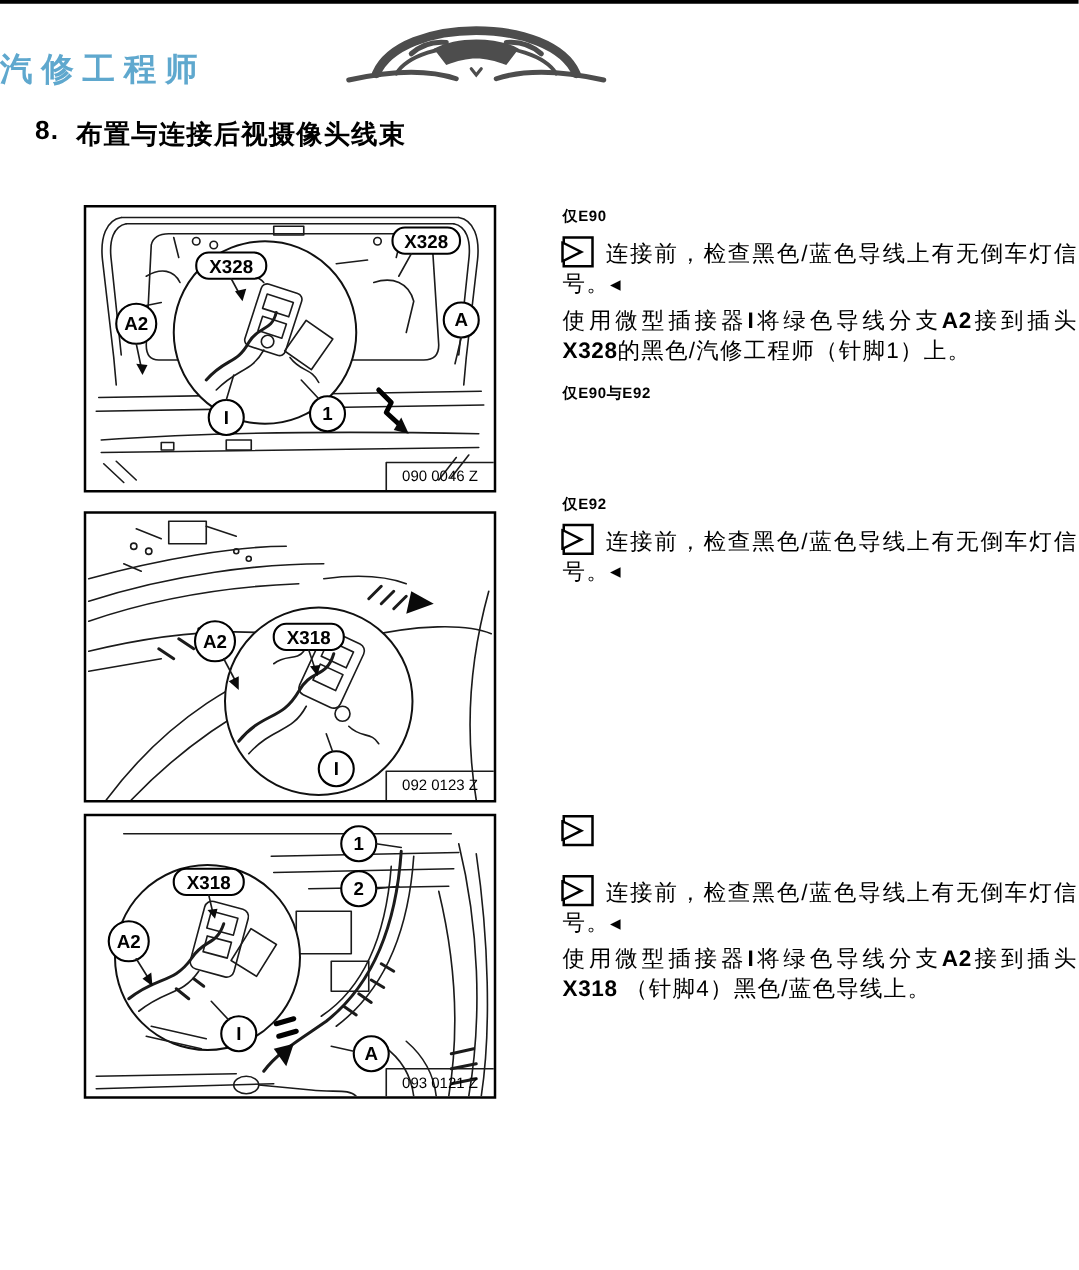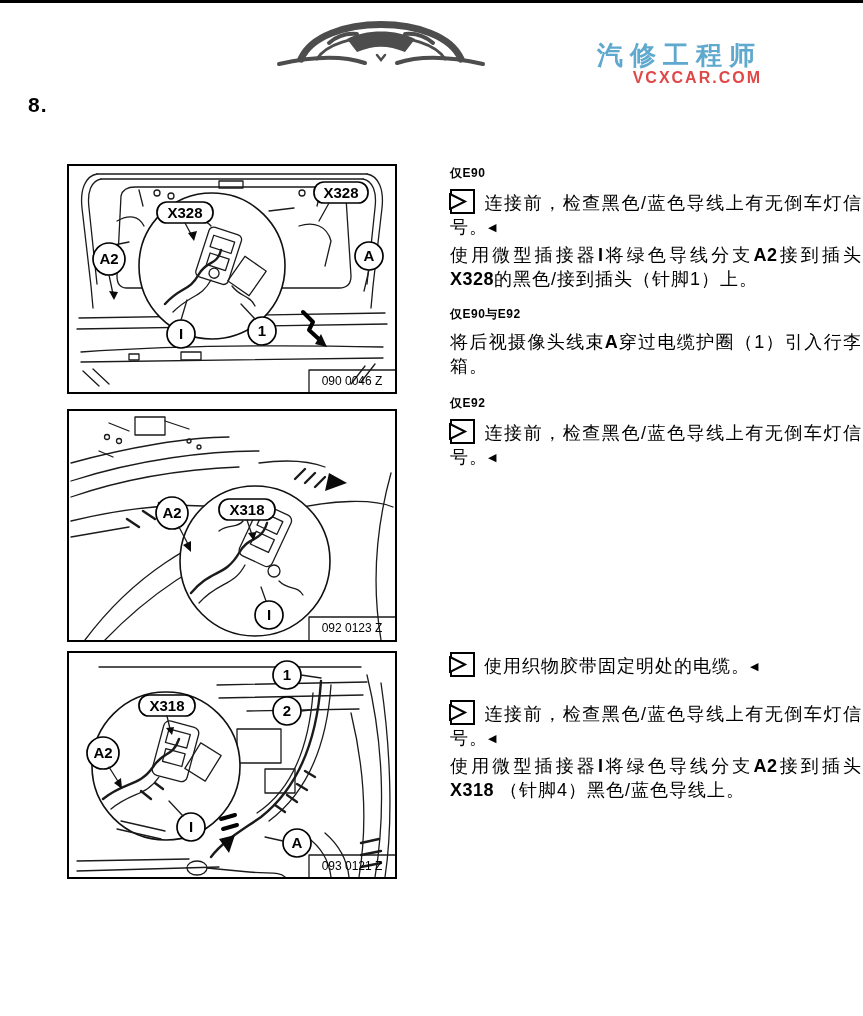--- a/index.html
+++ b/index.html
@@ -4,21 +4,21 @@
 <style>
   html,body{margin:0;padding:0;}
   body{
     width:863px;height:1016px;position:relative;background:#ffffff;
     font-family:"Liberation Sans","DejaVu Sans",sans-serif;color:#000;
     overflow:hidden;
   }
   .top-rule{position:absolute;top:0;left:0;width:863px;height:3px;background:#000;}
 
   
-  .logo{position:absolute;top:5px;left:0;width:762px;text-align:right;}
+  .logo{position:absolute;top:5px;left:0;width:762px;text-align:left;}
   .logo .car{display:block;margin:0 auto;}
   .brand-name{margin-top:-26px;font-size:26px;font-weight:bold;letter-spacing:7px;line-height:28px;}
   .brand-site{font-size:16px;font-weight:bold;letter-spacing:2px;line-height:18px;}
 
   
   .heading{position:absolute;top:93px;left:28px;display:flex;font-size:21px;font-weight:bold;letter-spacing:1px;}
   .heading .num{width:33px;flex:0 0 33px;}
 
   
   .figure{position:absolute;left:67px;width:330px;border:2px solid #000;background:#fff;box-sizing:border-box;}
@@ -59,25 +59,25 @@
       <path d="M44,54 C62,24 154,24 172,54" stroke-width="3"></path>
       <path d="M74,34 C92,24 124,24 142,34 L132,47 C114,40 102,40 84,47 Z" fill="#4d4d4d" stroke="none"></path>
       <path d="M56,38 C64,31 74,28 84,29" stroke-width="4"></path>
       <path d="M160,38 C152,31 142,28 132,29" stroke-width="4"></path>
       <path d="M6,59 C46,50 74,52 92,58" stroke-width="4"></path>
       <path d="M210,59 C170,50 142,52 124,58" stroke-width="4"></path>
       <path d="M104,50 L108,55 L112,50" stroke-width="2.5"></path>
     </g>
   </svg>
   <div class="brand-name" style="color: rgb(95, 168, 206);">汽修工程师</div>
-  <div class="brand-site" style="color: rgb(224, 71, 71);">VCXCAR.COM</div>
 </div>
 
 <div class="heading">
   <span class="num">8.</span>
+  <span>布置与连接后视摄像头线束</span>
 </div>
 
 <div class="figure" id="fig1">
   <svg viewBox="0 0 326 226" preserveAspectRatio="none">
 
     <path class="sk" d="M28,8 L298,8"></path>
     <path class="sk" d="M32,13 L294,13"></path>
     <path class="sk" d="M28,8 C16,10 11,24 13,42 L22,120 24,142"></path>
     <path class="sk" d="M32,13 C22,15 18,26 20,42 L28,118"></path>
     <path class="sk" d="M298,8 C310,10 315,24 313,42 L304,120 302,142"></path>
@@ -252,36 +252,35 @@
     <path class="sk" d="M240,202 L240,224 M240,202 L326,202"></path>
     <text class="cap" x="283" y="217">093 0121 Z</text>
   </svg>
 </div>
 
 <div class="section" id="sec1">
   <div class="sec-heading">仅E90</div>
   <p class="para"><span class="note-icon"><svg width="20" height="17" viewBox="0 0 20 17">
           <polygon points="2,1 17,8.5 2,16" fill="#fff" stroke="#000" stroke-width="2"></polygon>
         </svg></span><span><span>连接前，检查黑色/蓝色导线上有无倒车灯信号。</span><span class="marker">◀</span></span></p>
-  <p class="para"><span><span>使用微型插接器</span><b>I</b><span>将绿色导线分支</span><b>A2</b><span>接到插头</span><b>X328</b><span>的黑色/接到插头（针脚1）上。</span></span></p>
+  <p class="para"><span><span>使用微型插接器</span><b>I</b><span>将绿色导线分支</span><b>A2</b><span>接到插头</span><b>X328</b><span>的黑色/汽修工程师（针脚1）上。</span></span></p>
 </div>
 
 <div class="section" id="sec2">
   <div class="sec-heading">仅E90与E92</div>
-  <p class="para"><span><span>将后视摄像头线束</span><b>A</b><span>穿过电缆护圈（1）引入行李箱。</span></span></p>
 </div>
 
 <div class="section" id="sec3">
   <div class="sec-heading">仅E92</div>
   <p class="para"><span class="note-icon"><svg width="20" height="17" viewBox="0 0 20 17">
           <polygon points="2,1 17,8.5 2,16" fill="#fff" stroke="#000" stroke-width="2"></polygon>
         </svg></span><span><span>连接前，检查黑色/蓝色导线上有无倒车灯信号。</span><span class="marker">◀</span></span></p>
 </div>
 
 <div class="section" id="sec4">
   <p class="para"><span class="note-icon"><svg width="20" height="17" viewBox="0 0 20 17">
           <polygon points="2,1 17,8.5 2,16" fill="#fff" stroke="#000" stroke-width="2"></polygon>
-        </svg></span><span><span>使用织物胶带固定明处的电缆。</span><span class="marker">◀</span></span></p>
+        </svg></span></p>
   <p class="para gap22"><span class="note-icon"><svg width="20" height="17" viewBox="0 0 20 17">
           <polygon points="2,1 17,8.5 2,16" fill="#fff" stroke="#000" stroke-width="2"></polygon>
         </svg></span><span><span>连接前，检查黑色/蓝色导线上有无倒车灯信号。</span><span class="marker">◀</span></span></p>
   <p class="para"><span><span>使用微型插接器</span><b>I</b><span>将绿色导线分支</span><b>A2</b><span>接到插头</span><b>X318</b><span> （针脚4）黑色/蓝色导线上。</span></span></p>
 </div>
 
 </body></html>

